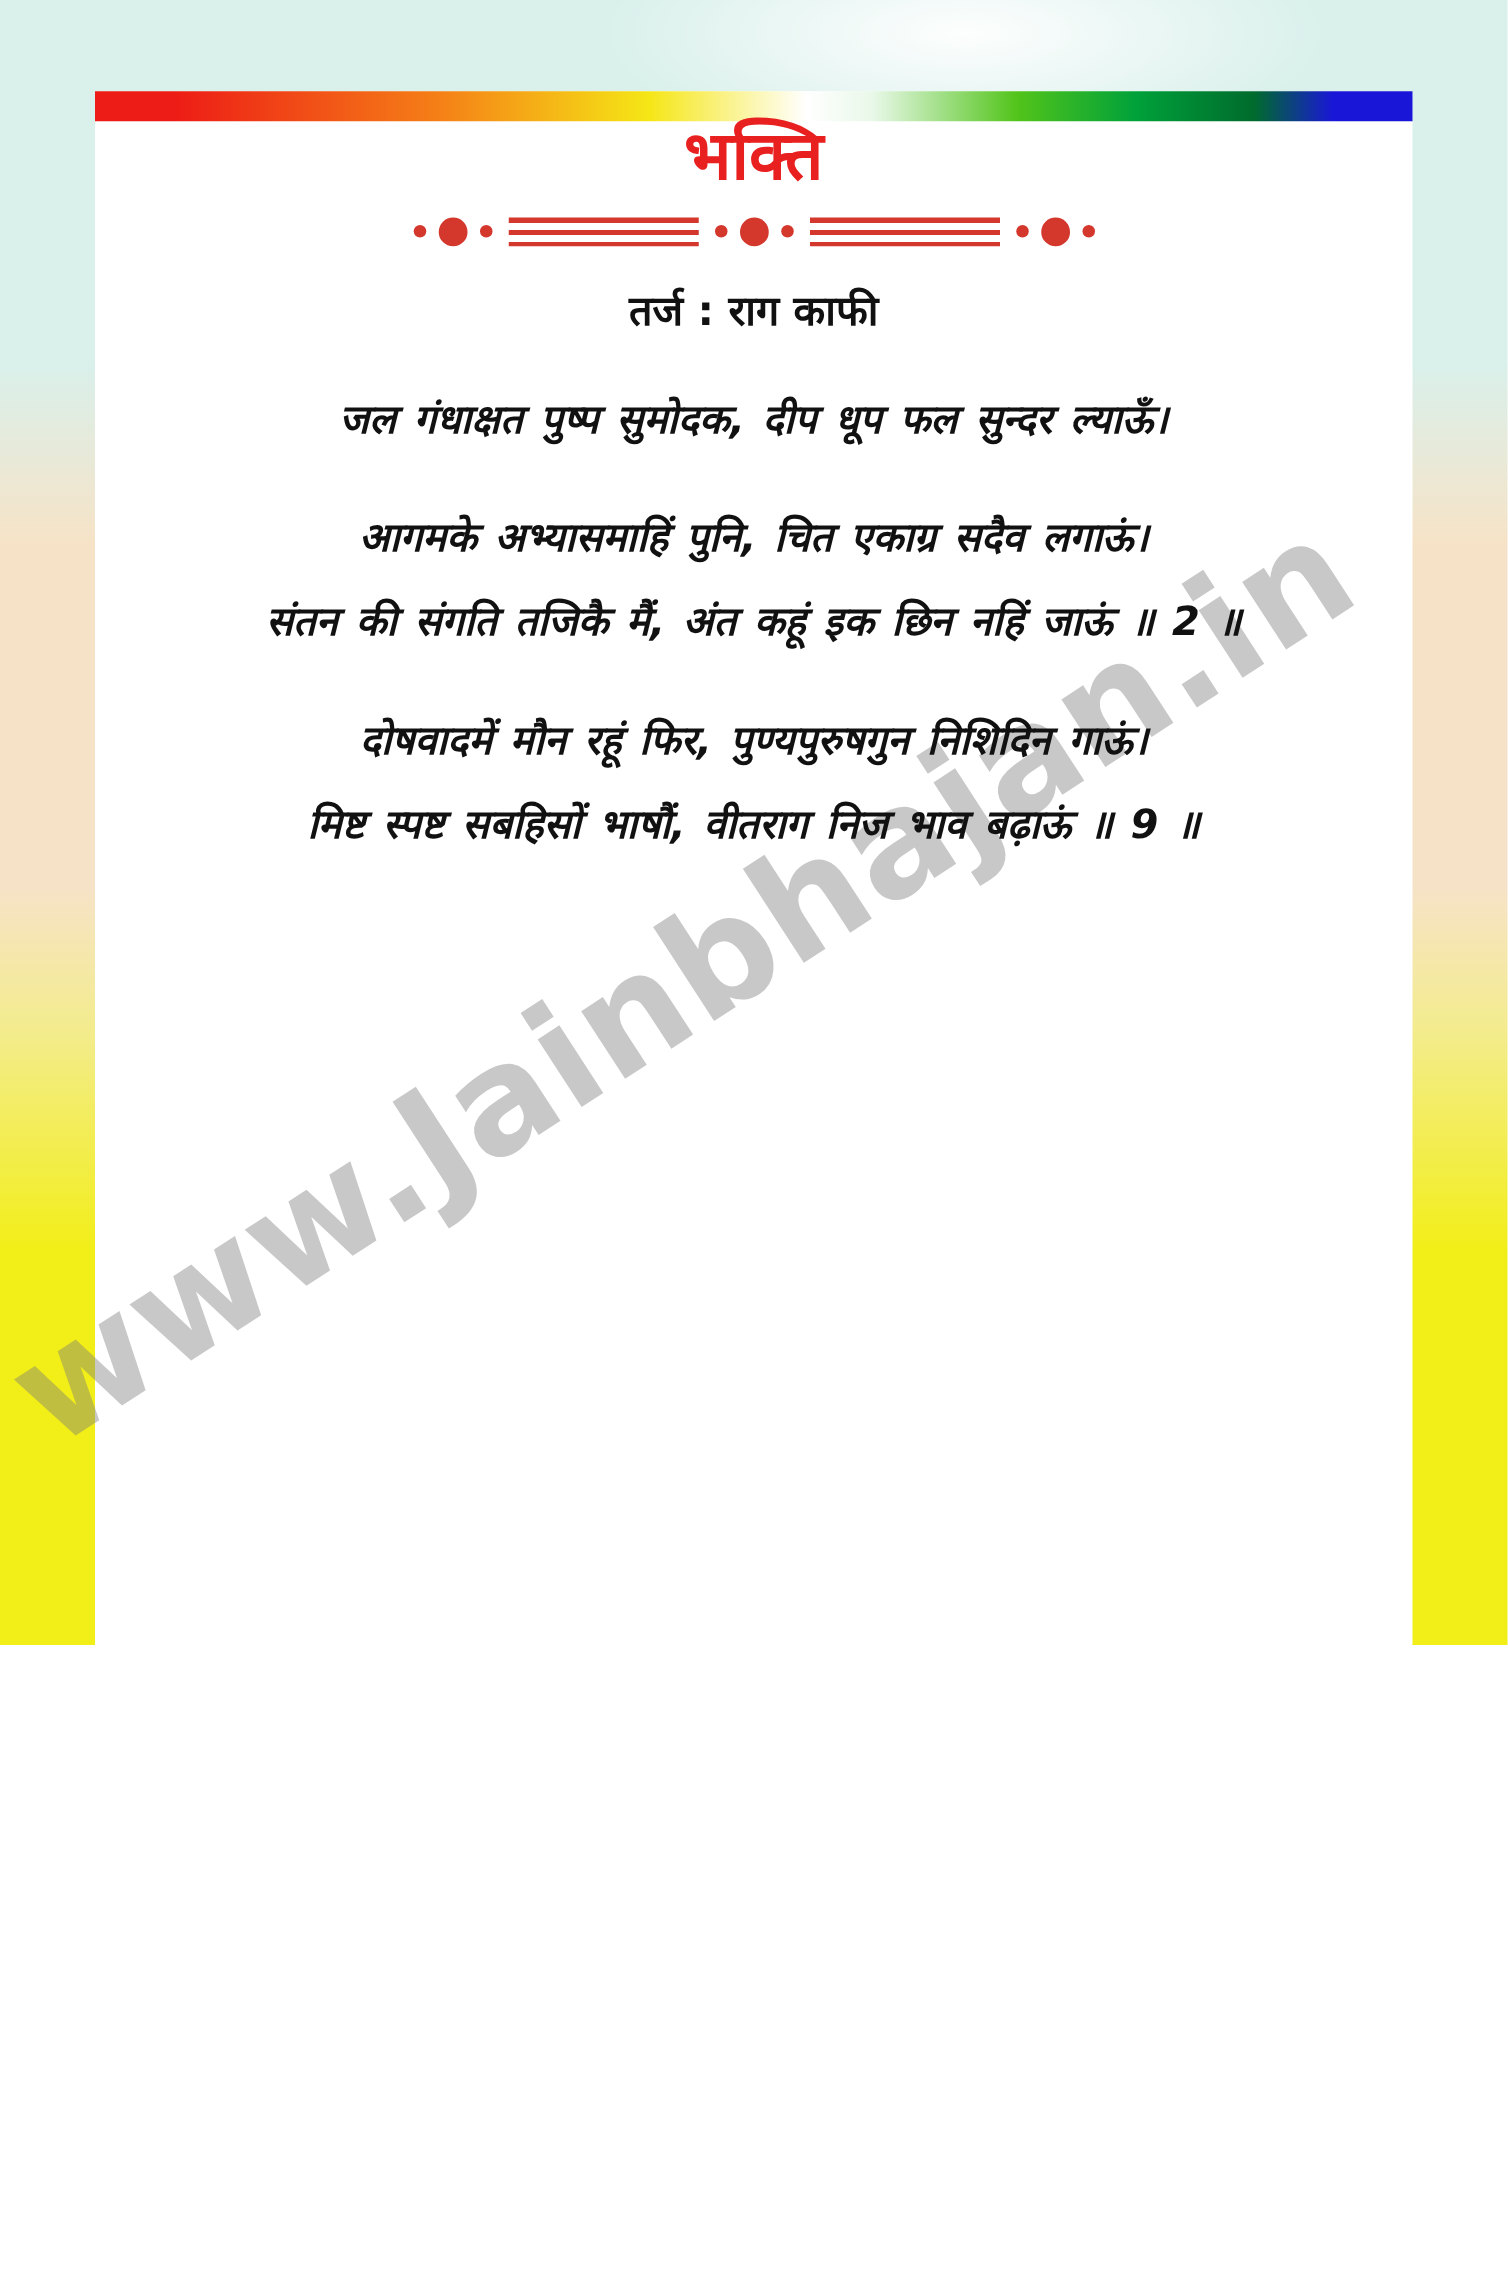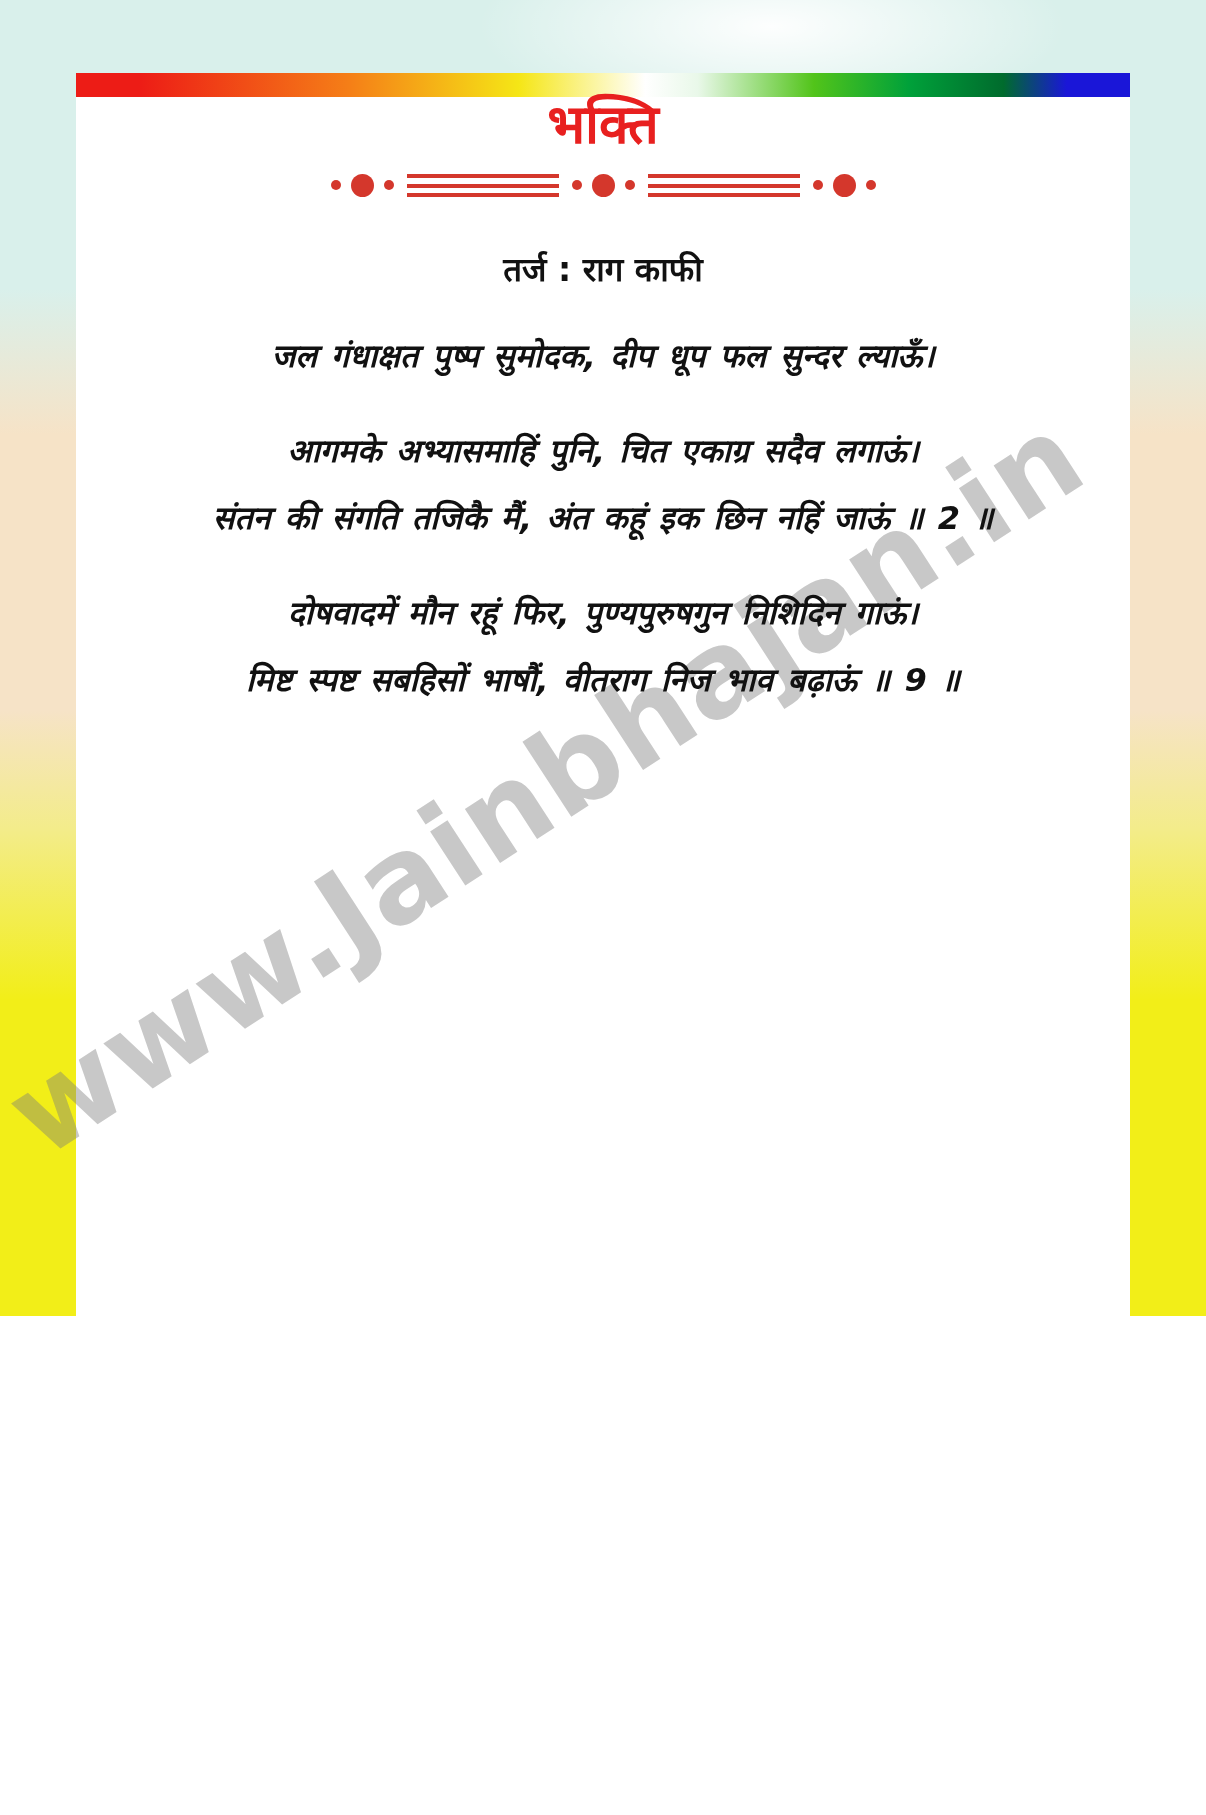--- a/index.html
+++ b/index.html
@@ -47,21 +47,21 @@
   }
   .dots{display:flex;align-items:center;gap:10px;}
   .dot-small{width:10px;height:10px;border-radius:50%;background:var(--divider-red,#d4372c);}
   .dot-big{width:23px;height:23px;border-radius:50%;background:var(--divider-red,#d4372c);}
   .lines{
     width:152px;height:23px;
     background:repeating-linear-gradient(to bottom,
       var(--divider-red,#d4372c) 0 4.4px, transparent 4.4px 9.7px);
   }
   .tune{
-    margin-top:46px;font-size:33px;line-height:50px;font-weight:bold;
+    margin-top:25px;font-size:33px;line-height:50px;font-weight:bold;
   }
   .verse{
     font-size:32px;line-height:67px;font-weight:bold;word-spacing:3px;white-space:nowrap;
   }
   .refrain{margin-top:52px;}
   .stanza{margin-top:28px;font-style:italic;}
   .watermark{
     position:absolute;left:545px;top:785px;z-index:2;
     transform:translate(-50%,-50%) rotate(-33deg);
     white-space:nowrap;

